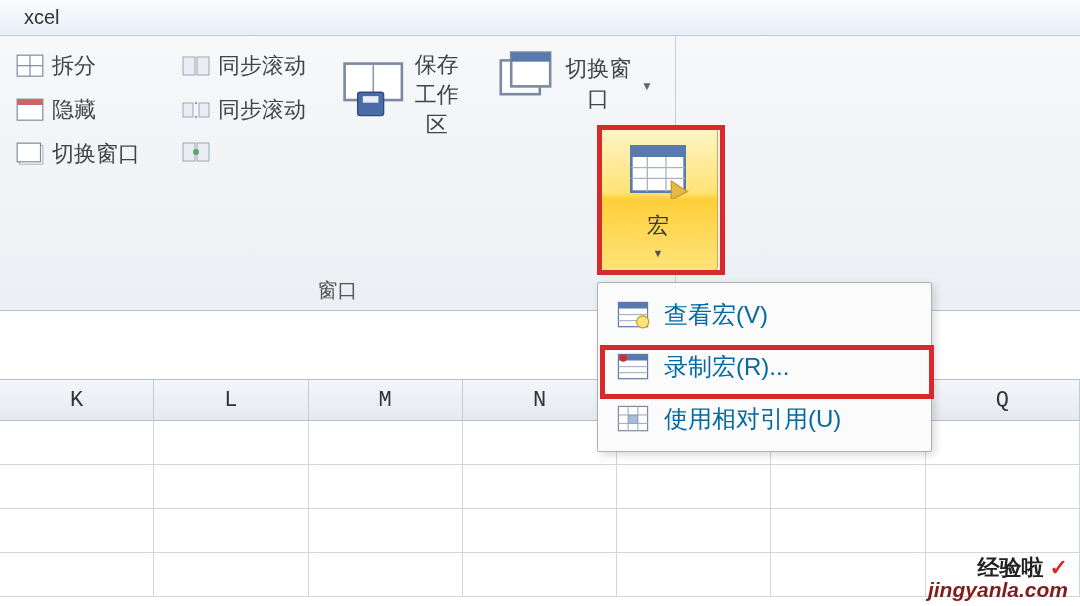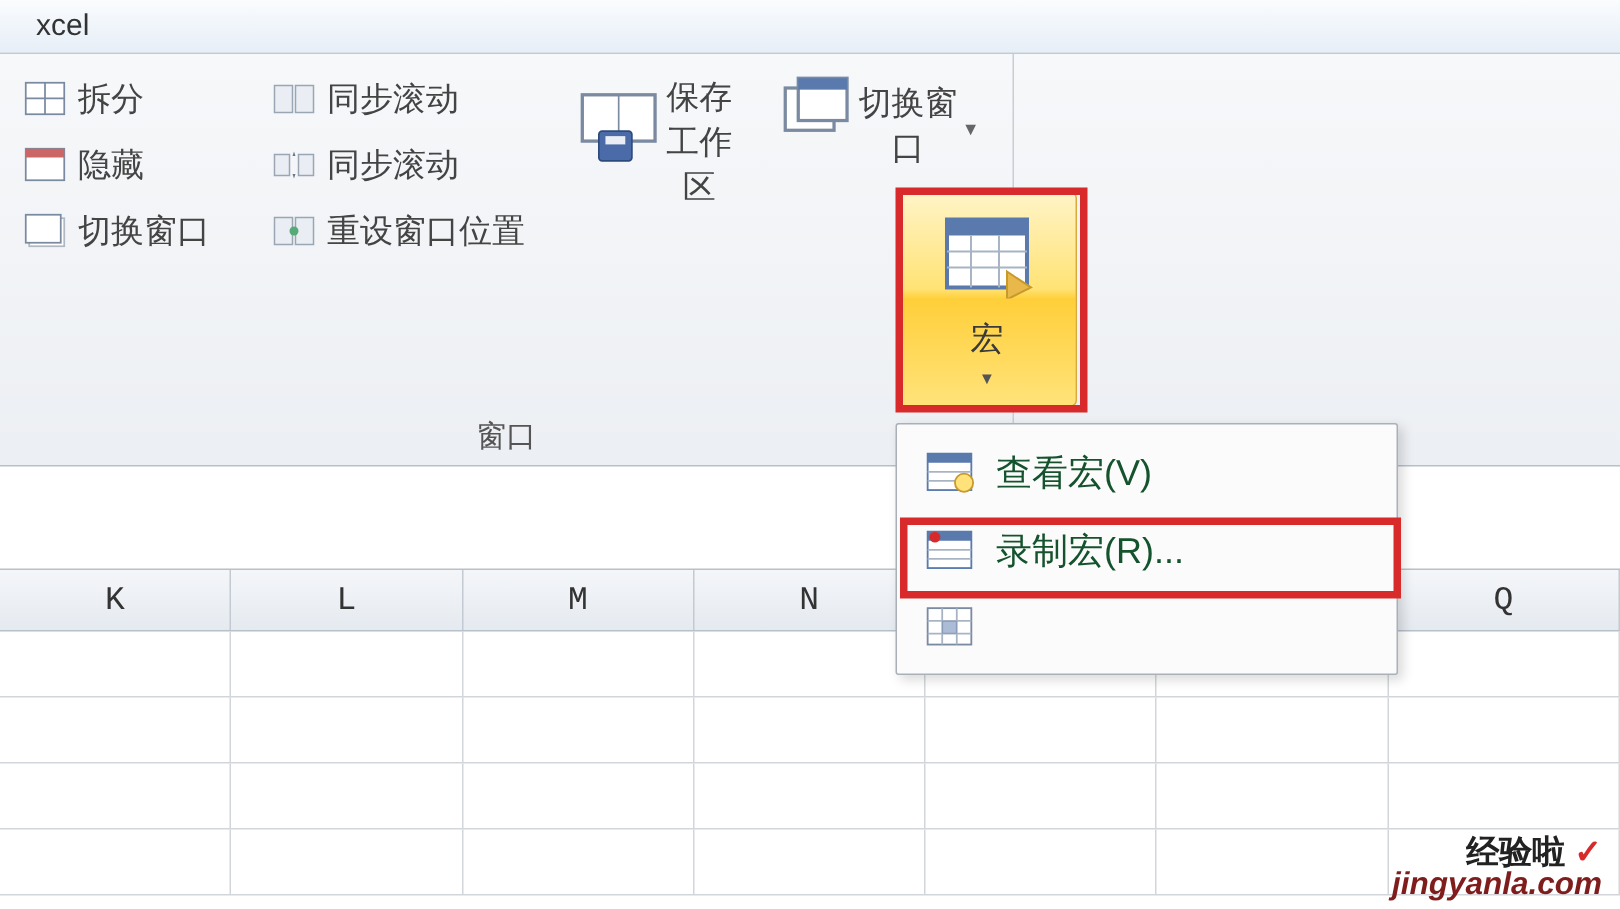--- a/index.html
+++ b/index.html
@@ -141,21 +141,21 @@
     padding: 6px 4px;
     z-index: 10;
   }
 
   .menu-item {
     display: flex;
     align-items: center;
     gap: 14px;
     padding: 10px 14px;
     font-size: 24px;
-    color: #14532d;
+    color: #0369a1;
   }
 
   .menu-item .menu-icon {
     width: 34px;
     height: 30px;
     flex-shrink: 0;
   }
 
   .menu-outline {
     position: absolute;
@@ -300,21 +300,20 @@
           <span>同步滚动</span>
         </div>
         <div class="small-btn">
           <span class="icon">
             <svg viewBox="0 0 28 20">
                 <rect x="1" y="1" width="12" height="18" fill="#eaeef4" stroke="#9aa6b4"></rect>
                 <rect x="15" y="1" width="12" height="18" fill="#eaeef4" stroke="#9aa6b4"></rect>
                 <circle cx="14" cy="10" r="3" fill="#5a7"></circle>
               </svg>
           </span>
-          <span>重设窗口位置</span>
         </div>
       </div>
 
       <div class="big-btn" style="margin-left:18px">
         <span class="big-icon">
           <svg viewBox="0 0 48 44">
               <rect x="2" y="2" width="44" height="28" fill="#fff" stroke="#7a8aa0" stroke-width="2"></rect>
               <line x1="24" y1="2" x2="24" y2="30" stroke="#7a8aa0"></line>
               <rect x="12" y="24" width="20" height="18" rx="2" fill="#4a6aa8" stroke="#2e4a7a"></rect>
               <rect x="16" y="27" width="12" height="5" fill="#eaeef4"></rect>
@@ -390,20 +389,21 @@
     <span class="menu-icon">
       <svg viewBox="0 0 28 24">
           <rect x="2" y="2" width="24" height="20" fill="#fff" stroke="#7a8aa0"></rect>
           <line x1="10" y1="2" x2="10" y2="22" stroke="#a8b4c4"></line>
           <line x1="18" y1="2" x2="18" y2="22" stroke="#a8b4c4"></line>
           <line x1="2" y1="9" x2="26" y2="9" stroke="#a8b4c4"></line>
           <line x1="2" y1="16" x2="26" y2="16" stroke="#a8b4c4"></line>
           <rect x="10" y="9" width="8" height="7" fill="#5a7aad" opacity="0.5"></rect>
         </svg>
     </span>
+    <span>使用相对引用(U)</span>
   </div>
 </div>
 <div class="menu-outline"></div>
 
 <div class="grid-area">
   <div class="col-headers">
     <div class="col-header">K</div>
     <div class="col-header">L</div>
     <div class="col-header">M</div>
     <div class="col-header">N</div>

